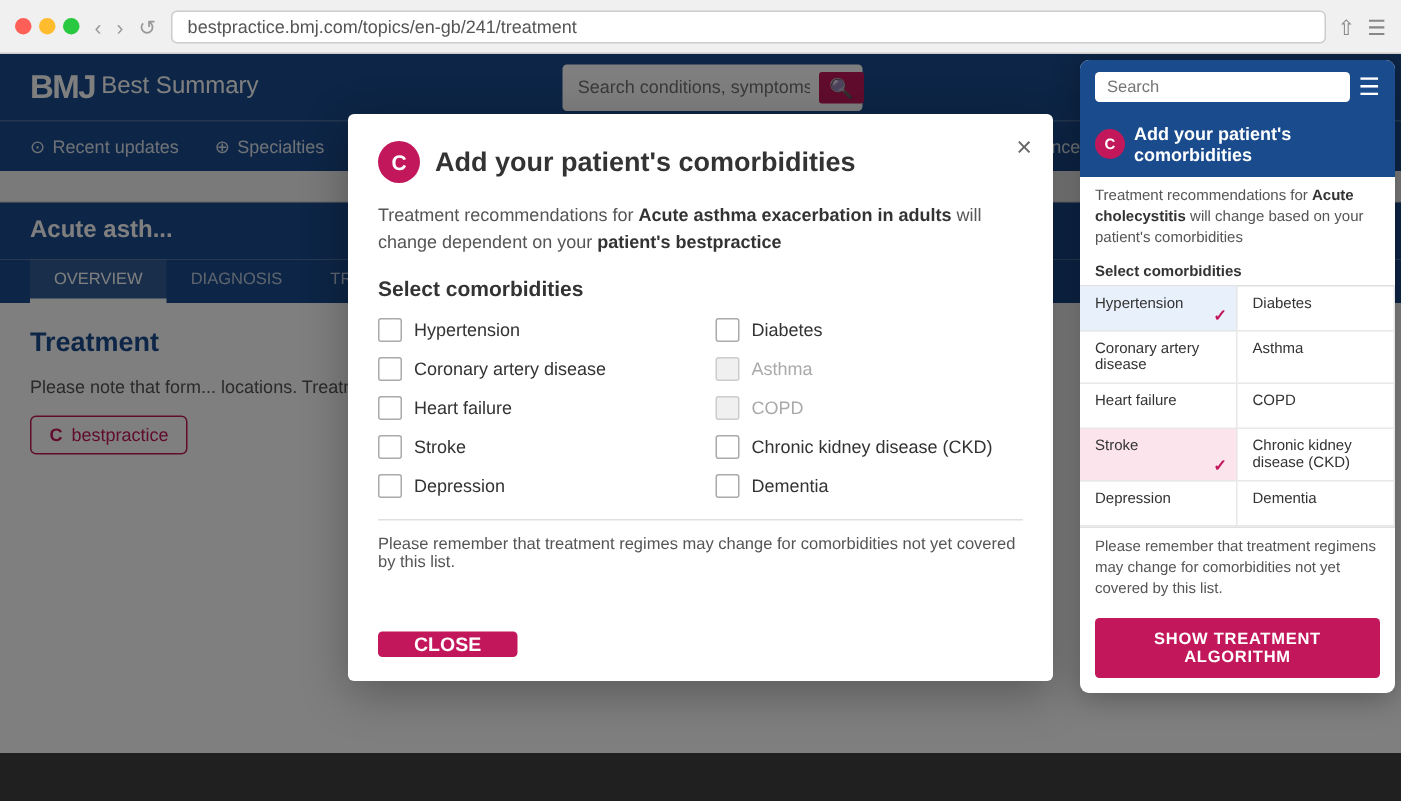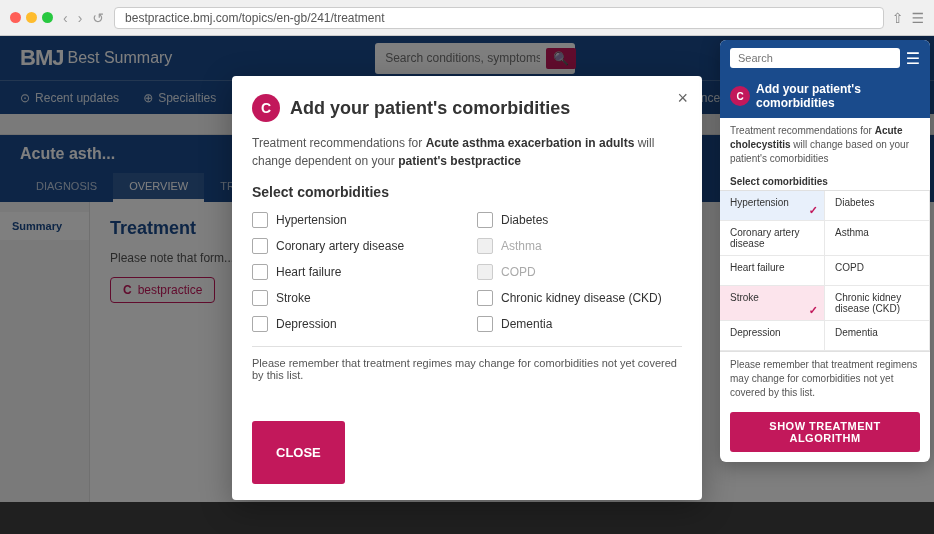--- a/index.html
+++ b/index.html
@@ -286,21 +286,21 @@
     }
     .modal-footer {
       display: flex; align-items: center; gap: 12px;
       padding: 10px 20px 16px;
     }
     .close-btn {
       background: #c2185b;
       color: white;
       border: none;
       border-radius: 3px;
-      padding: 24px 24px;
+      padding: 1px 24px;
       font-size: 13px; font-weight: 600;
       cursor: pointer;
     }
 
     
     .mobile-panel {
       position: absolute;
       top: 4px; right: 4px;
       width: 210px;
       background: white;
@@ -472,30 +472,27 @@
     <span class="lang-active">English</span>
     <span>Português</span>
     <span>Español</span>
   </div>
 
   <div class="page-content">
     <div class="content-header">
       <span>Acute asth...</span>
     </div>
     <div class="tabs-row">
+      <div class="tab active">OVERVIEW</div>
       <div class="tab">DIAGNOSIS</div>
-      <div class="tab active">OVERVIEW</div>
       <div class="tab">TREATMENT</div>
       <div class="tab">FOLLOW UP</div>
       <div class="tab">RESOURCES</div>
     </div>
     <div class="main-area">
-      <div class="sidebar">
-        <div class="sidebar-item active">Summary</div>
-      </div>
       <div class="main-text">
         <h2>Treatment</h2>
         <p>Please note that form... locations. Treatment re...</p>
         <div class="comorbidities-btn">
           <span style="color:#c2185b;font-weight:bold;">C</span>
           <span>bestpractice</span>
         </div>
       </div>
     </div>
   </div>

